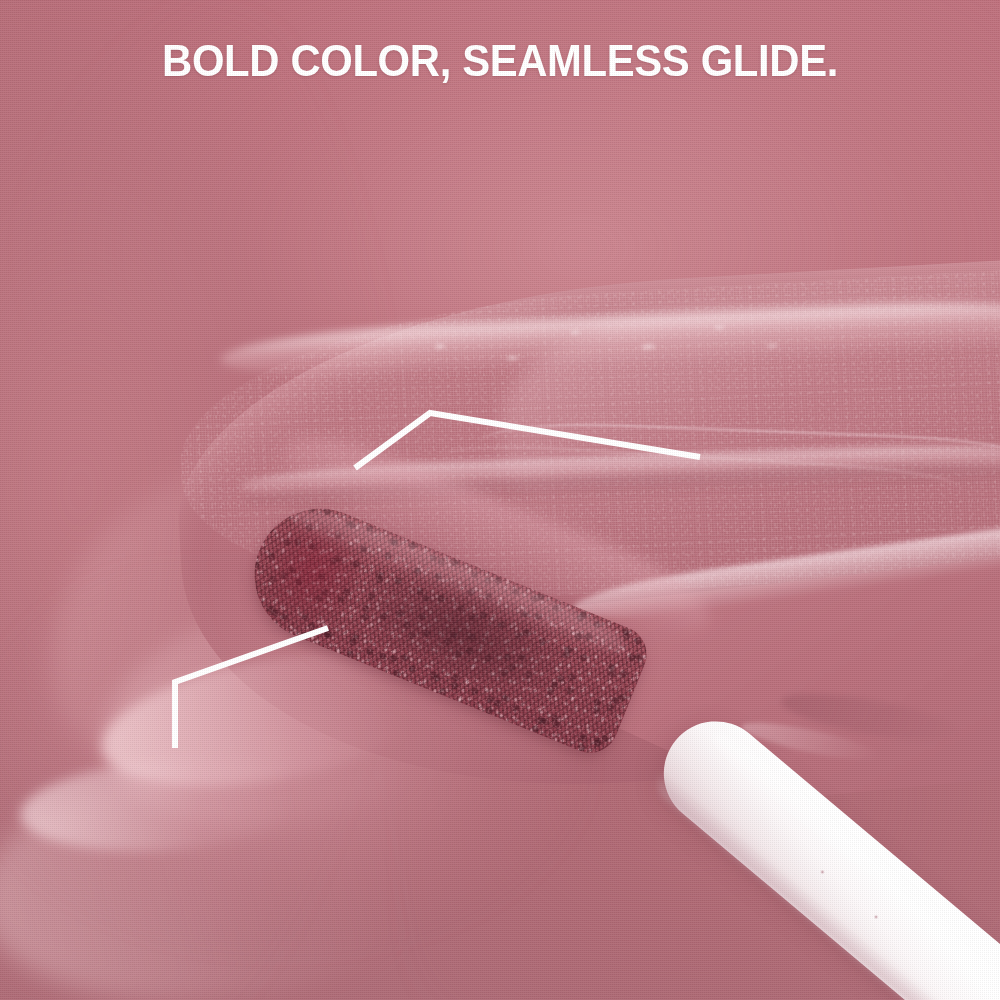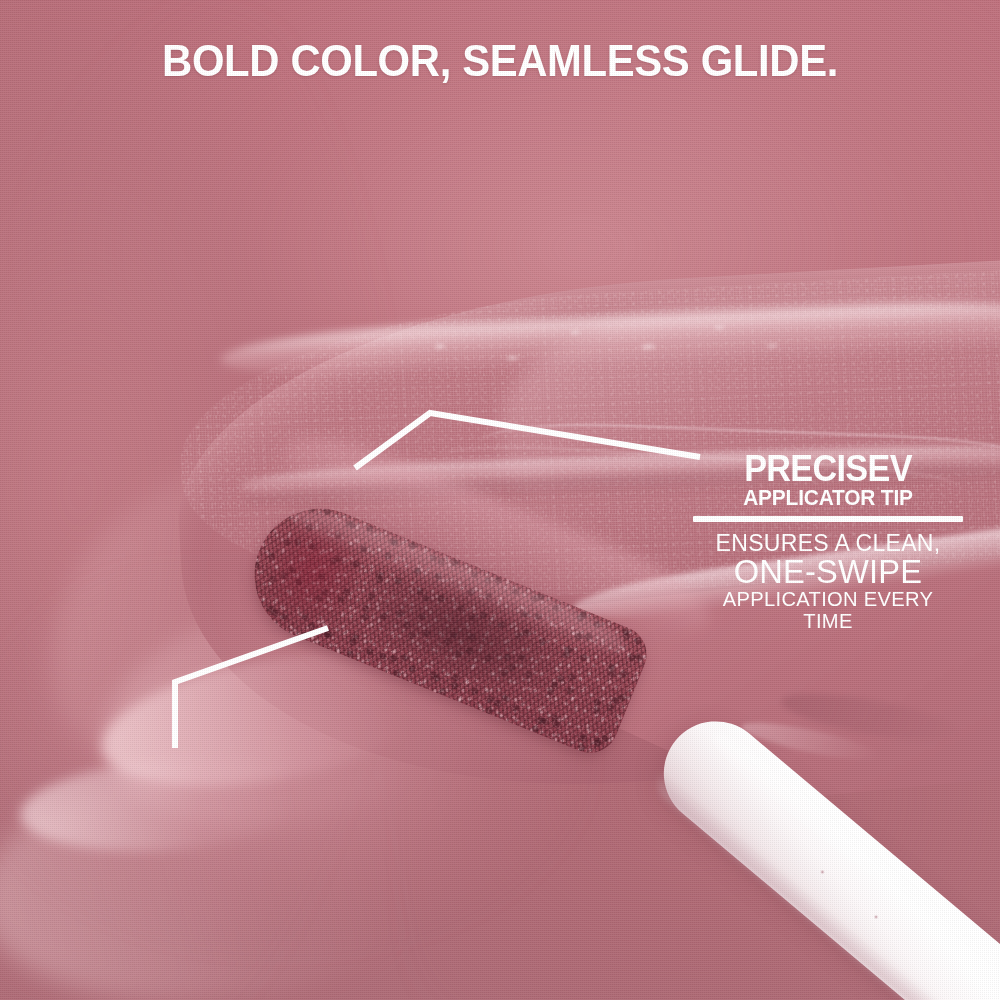--- a/index.html
+++ b/index.html
@@ -515,24 +515,16 @@
     <div class="wand-specks"></div>
   </div>
 
   <svg class="pointers" width="1000" height="1000" viewBox="0 0 1000 1000">
     <polyline points="355,468 430,413 700,457" fill="none" stroke="#ffffff" stroke-width="6" stroke-linecap="butt" stroke-linejoin="miter"></polyline>
     <polyline points="175,748 175,682 328,628" fill="none" stroke="#ffffff" stroke-width="6" stroke-linecap="butt" stroke-linejoin="miter"></polyline>
   </svg>
 
   <div class="headline">BOLD COLOR, SEAMLESS GLIDE.</div>
 
-  <div class="callout" id="callout-precise">
-    <div class="bold-big">PRECISEV</div>
-    <div class="bold-small">APPLICATOR TIP</div>
-    <div class="rule"></div>
-    <div class="thin-sm">ENSURES A CLEAN,</div>
-    <div class="thin-lg">ONE-SWIPE</div>
-    <div class="thin-xs">APPLICATION EVERY TIME</div>
-  </div>
 
 
   <div class="grain"></div>
 </div>
 
 </body></html>

